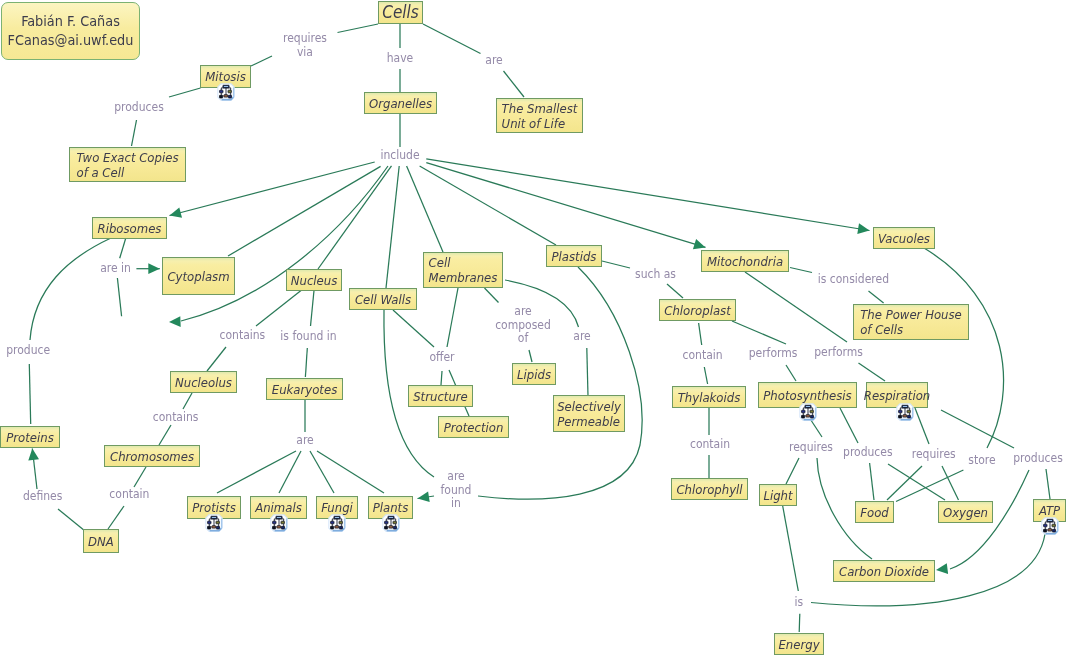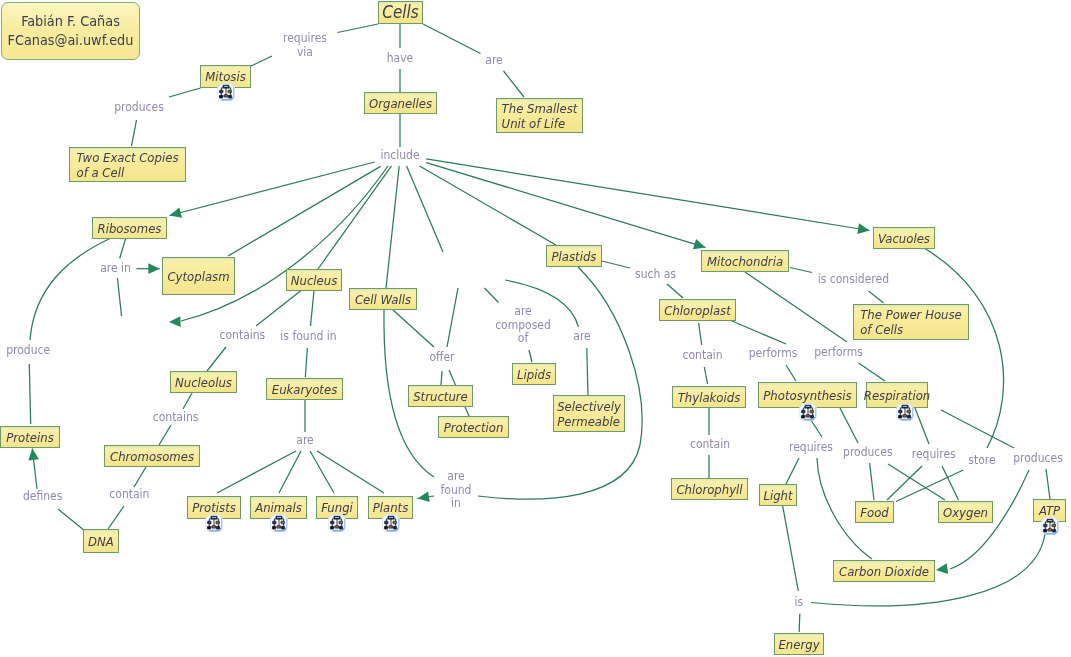--- a/index.html
+++ b/index.html
@@ -225,20 +225,22 @@
     </g>
     <rect x="11.8" y="4.6" width="12.4" height="5.0" rx=".9" fill="#1d3263" stroke="#070c1a" stroke-width="1.5"></rect>
     <rect x="13.8" y="5.9" width="8.4" height="2.1" rx=".4" fill="#97bde6"></rect>
     <rect x="5.2" y="14.4" width="6.8" height="5.2" rx=".9" fill="#27338d" stroke="#070c1a" stroke-width="1.5"></rect>
     <rect x="22.0" y="14.4" width="6.8" height="5.2" rx=".9" fill="#7d7f33" stroke="#070c1a" stroke-width="1.5"></rect>
     <rect x="13.8" y="23.4" width="7.6" height="4.8" rx=".9" fill="#9e6748" stroke="#070c1a" stroke-width="1.5"></rect>
     <rect x="5.0" y="24.6" width="6.4" height="5.4" rx=".9" fill="#0c1220" stroke="#070c1a" stroke-width="1.5"></rect>
     <rect x="22.6" y="24.6" width="6.4" height="5.4" rx=".9" fill="#16266a" stroke="#070c1a" stroke-width="1.5"></rect>
   </svg>
   <div class="node" style="left:349px;top:288px;width:68px;height:22px">Cell Walls</div>
+  <div class="node" style="left:423px;top:252px;width:80px;height:36px">Cell
+Membranes</div>
   <div class="node" style="left:408px;top:385px;width:65px;height:22px">Structure</div>
   <div class="node" style="left:438px;top:416px;width:71px;height:22px">Protection</div>
   <div class="node" style="left:512px;top:363px;width:44px;height:22px">Lipids</div>
   <div class="node" style="left:553px;top:395px;width:72px;height:37px">Selectively
 Permeable</div>
   <div class="node" style="left:546px;top:245px;width:56px;height:22px">Plastids</div>
   <div class="node" style="left:701px;top:250px;width:88px;height:22px">Mitochondria</div>
   <div class="node" style="left:659px;top:299px;width:77px;height:22px">Chloroplast</div>
   <div class="node" style="left:873px;top:227px;width:62px;height:22px">Vacuoles</div>
   <div class="node" style="left:853px;top:304px;width:116px;height:36px">The Power House

